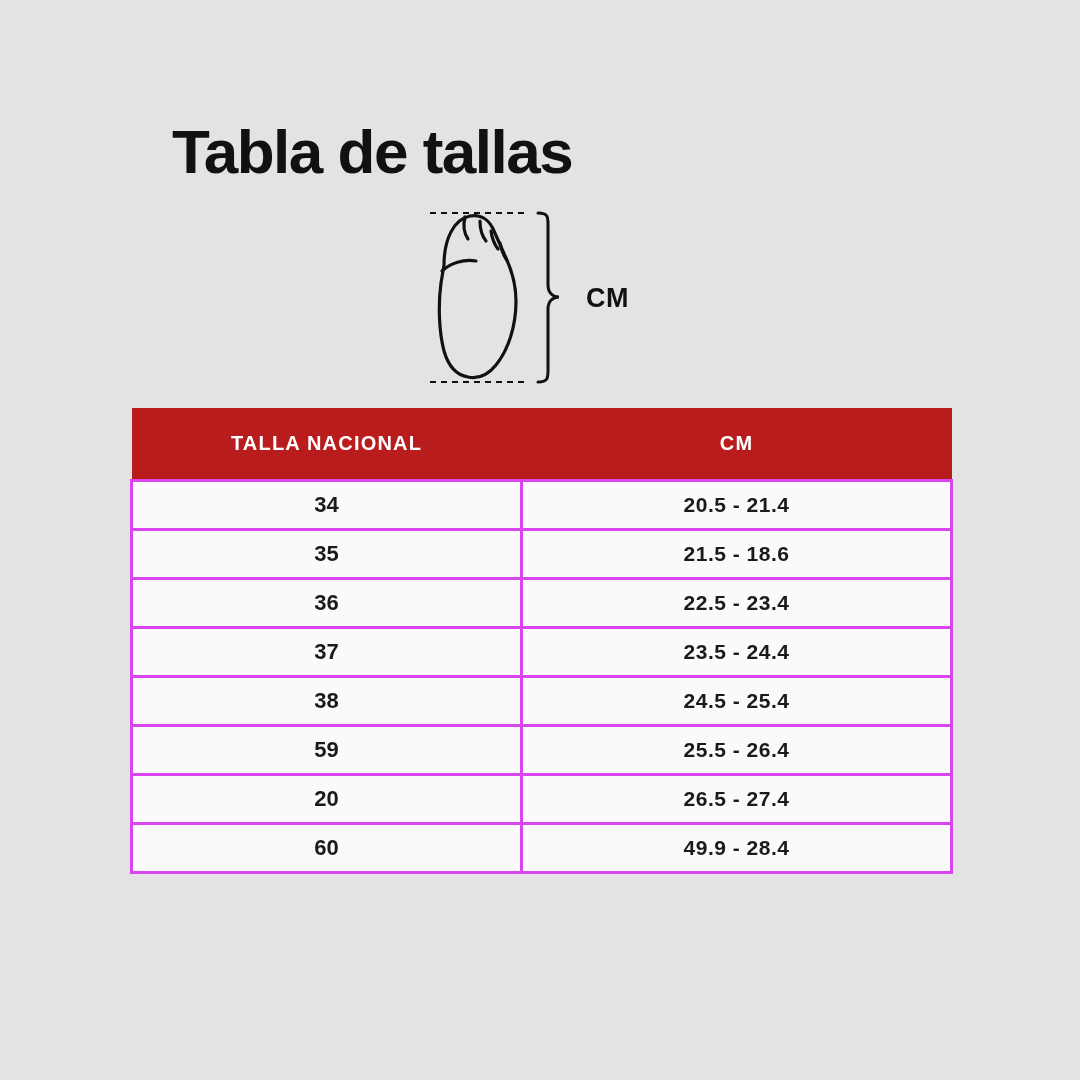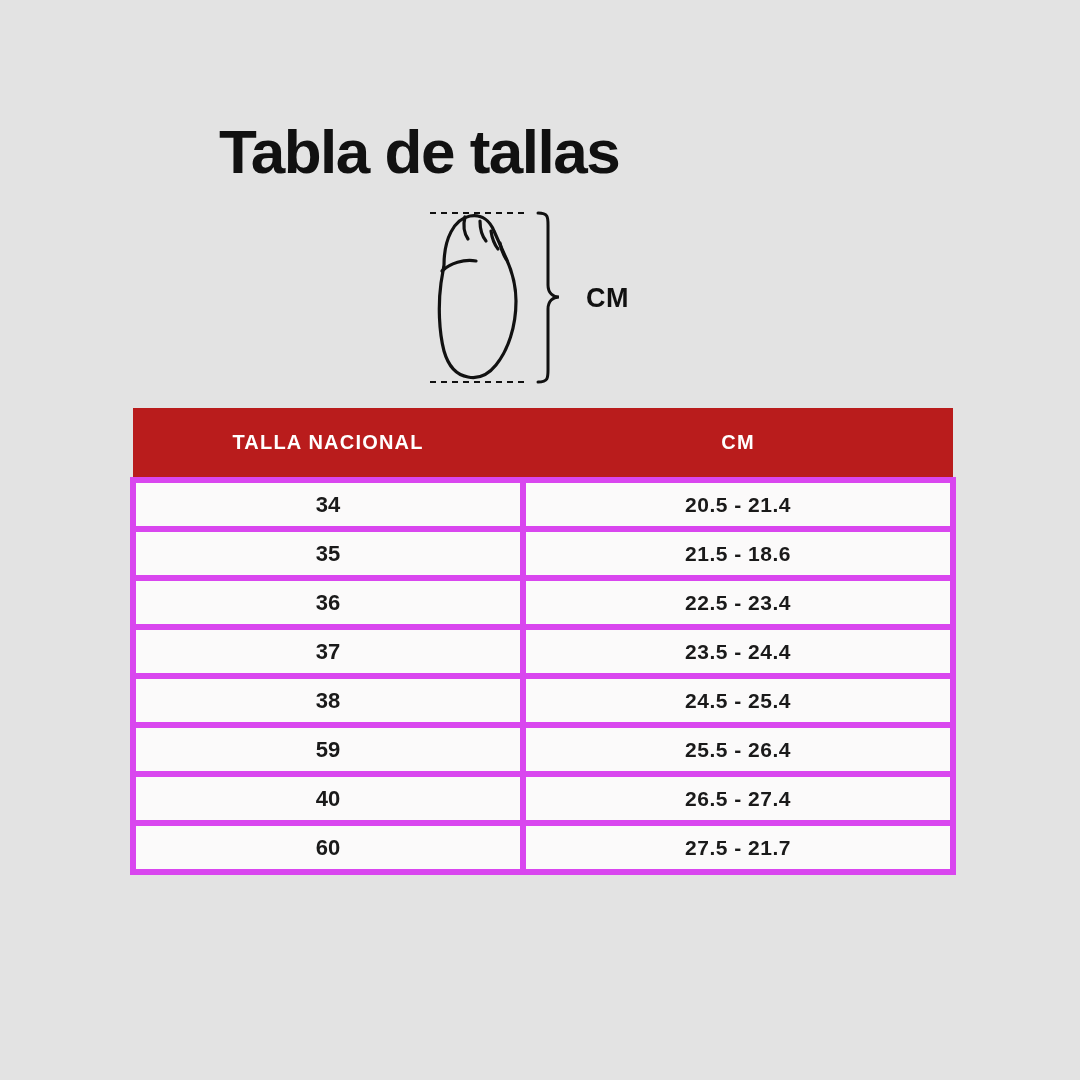--- a/index.html
+++ b/index.html
@@ -18,21 +18,20 @@
   }
   .title {
     position: absolute;
     left: 172px;
     top: 118px;
     font-size: 62px;
     font-weight: bold;
     letter-spacing: -1.5px;
     color: #111111;
     line-height: 1.1;
-    margin-left: 47px;
   }
   .diagram {
     position: absolute;
     left: 420px;
     top: 205px;
     width: 260px;
     height: 185px;
   }
   .diagram svg { display: block; }
   .cm-label {
@@ -63,21 +62,21 @@
     text-align: center;
     border: none;
   }
   table.size-table tbody td {
     background: #fbfafa;
     height: 49px;
     text-align: center;
     vertical-align: middle;
     font-size: 21px;
     color: #1a1a1a;
-    border: 6px solid #d946ef;
+    border: 3px solid #d946ef;
   }
   table.size-table tbody td.col-size {
     font-weight: bold;
     font-size: 22px;
   }
   table.size-table tbody td.col-cm {
     font-weight: bold;
     letter-spacing: 0.5px;
   }
   table.size-table thead th.th-left { width: 390px; }
@@ -139,23 +138,23 @@
         </tr>
         <tr>
           <td class="col-size">38</td>
           <td class="col-cm">24.5 - 25.4</td>
         </tr>
         <tr>
           <td class="col-size">59</td>
           <td class="col-cm">25.5 - 26.4</td>
         </tr>
         <tr>
-          <td class="col-size">40</td>
+          <td class="col-size">20</td>
           <td class="col-cm">26.5 - 27.4</td>
         </tr>
         <tr>
           <td class="col-size">60</td>
-          <td class="col-cm">27.5 - 21.7</td>
+          <td class="col-cm">49.9 - 28.4</td>
         </tr>
       </tbody>
   </table>
 
 </div>
 
 </body></html>

